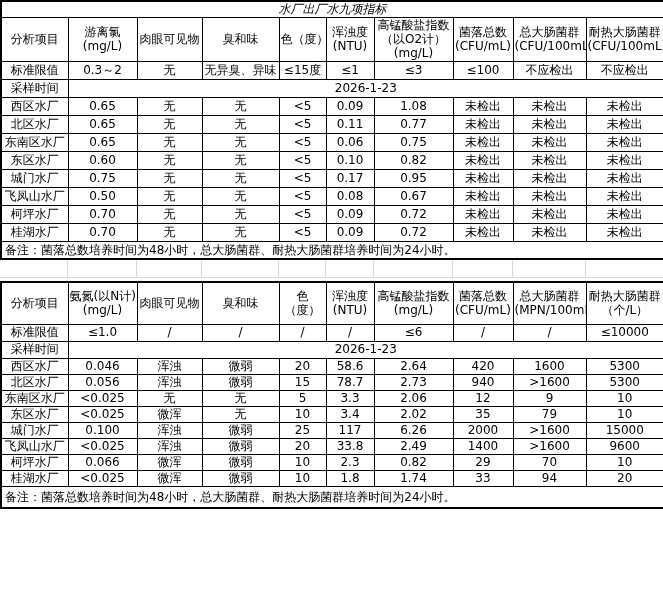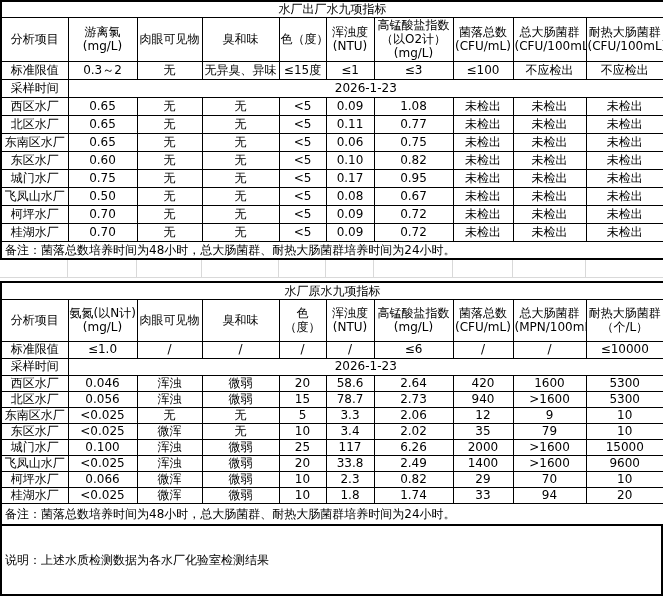--- a/index.html
+++ b/index.html
@@ -14,21 +14,21 @@
     border-collapse: collapse; table-layout: fixed;
     width: 663px; border: 2px solid #000;
   }
   table.grid td {
     border: 1px solid #000;
     text-align: center; vertical-align: middle;
     padding: 0 1px; overflow: hidden; white-space: nowrap;
     line-height: 1.18; font-size: 12px;
   }
   table.grid td.left { text-align: left; padding-left: 3px; }
-  table.grid td.title-cell { font-size: 12px; }
+  table.grid td.title-cell { font-size: 12px; font-style: italic; }
   table.grid td div { line-height: 1.18; }
   .gap { position: relative; width: 663px; height: 21px; background: #fff; }
   .gap .gv { position: absolute; top: 0; width: 1px; height: 17px; background: #d9d9d9; }
   .gap .gh { position: absolute; top: 17px; left: 0; width: 663px; height: 1px; background: #d9d9d9; }
   .statement {
     width: 663px; height: 70px;
     border: 2px solid #000; border-top: none;
     display: flex; align-items: center;
     padding-left: 3px; background: #fff;
   }
@@ -232,23 +232,20 @@
         <col style="width: 65px;">
         <col style="width: 77px;">
         <col style="width: 47px;">
         <col style="width: 48px;">
         <col style="width: 79px;">
         <col style="width: 60px;">
         <col style="width: 73px;">
         <col style="width: 78px;">
       </colgroup>
     <tbody id="tb2">
-        <tr style="height: 17px;">
-          <td colspan="10" class="title-cell">水厂原水九项指标</td>
-        </tr>
         <tr style="height: 42px;">
           <td>
             <div>分析项目</div>
           </td>
           <td>
             <div>氨氮(以N计)</div>
             <div>(mg/L)</div>
           </td>
           <td>
             <div>肉眼可见物</div>
@@ -392,17 +389,14 @@
           <td>33</td>
           <td>94</td>
           <td>20</td>
         </tr>
         <tr style="height: 22px;">
           <td colspan="10" class="left">备注：菌落总数培养时间为48小时，总大肠菌群、耐热大肠菌群培养时间为24小时。</td>
         </tr>
       </tbody>
   </table>
 
-  <div class="statement">
-    <span>说明：上述水质检测数据为各水厂化验室检测结果</span>
-  </div>
 
 </div>
 
 </body></html>

